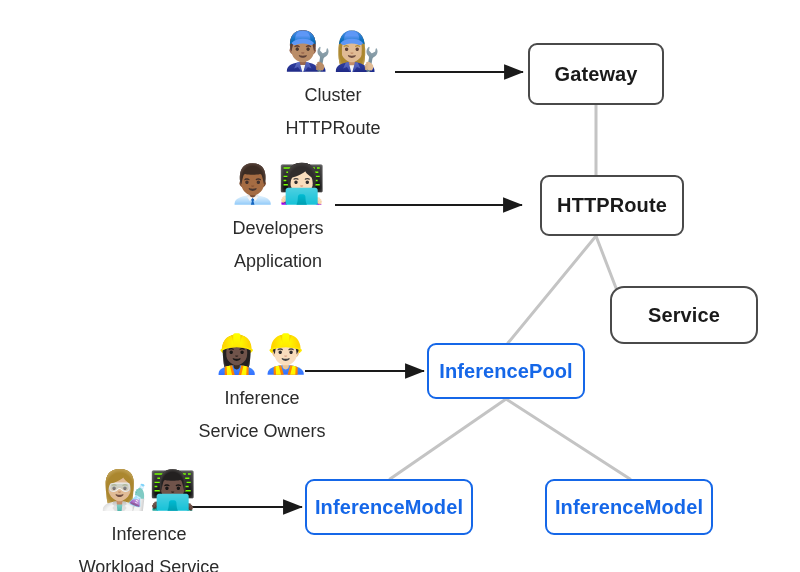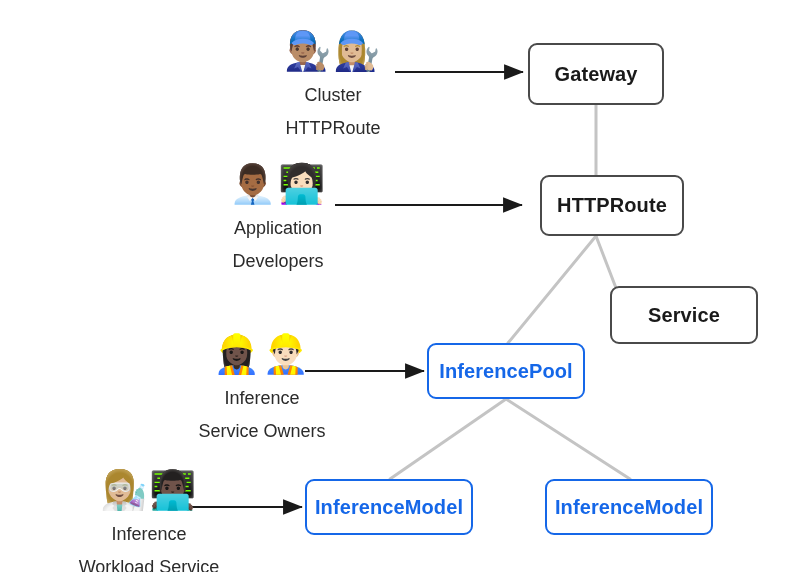--- a/index.html
+++ b/index.html
@@ -95,43 +95,43 @@
       </g>
   </svg>
 
   <div id="node-layer">
       <div class="node node-dark" style="left: 528px; top: 43px; width: 136px; height: 62px;">
         <span>Gateway</span>
       </div>
       <div class="node node-dark" style="left: 540px; top: 175px; width: 144px; height: 61px;">
         <span>HTTPRoute</span>
       </div>
-      <div class="node node-dark" style="left: 610px; top: 286px; width: 148px; height: 58px;">
+      <div class="node node-dark" style="left: 610px; top: 286px; width: 148px; height: 58px; border-radius: 14px;">
         <span>Service</span>
       </div>
       <div class="node node-blue" style="left: 427px; top: 343px; width: 158px; height: 56px;">
         <span>InferencePool</span>
       </div>
       <div class="node node-blue" style="left: 305px; top: 479px; width: 168px; height: 56px;">
         <span>InferenceModel</span>
       </div>
       <div class="node node-blue" style="left: 545px; top: 479px; width: 168px; height: 56px;">
         <span>InferenceModel</span>
       </div>
     </div>
   <div id="actor-layer">
       <div class="actor" style="left: 281px; top: 29px; width: 104px;">
         <div class="actor-emojis">👨🏽‍🔧👩🏼‍🔧</div>
         <div class="actor-label">Cluster</div>
         <div class="actor-label">HTTPRoute</div>
       </div>
       <div class="actor" style="left: 221px; top: 162px; width: 114px;">
         <div class="actor-emojis">👨🏾‍💼👩🏻‍💻</div>
+        <div class="actor-label">Developers</div>
         <div class="actor-label">Application</div>
-        <div class="actor-label">Developers</div>
       </div>
       <div class="actor" style="left: 186px; top: 332px; width: 152px;">
         <div class="actor-emojis">👷🏿‍♀️👷🏻‍♂️</div>
         <div class="actor-label">Inference</div>
         <div class="actor-label">Service Owners</div>
       </div>
       <div class="actor" style="left: 65px; top: 468px; width: 168px;">
         <div class="actor-emojis">👩🏼‍🔬👨🏿‍💻</div>
         <div class="actor-label">Inference</div>
         <div class="actor-label">Workload Service</div>

